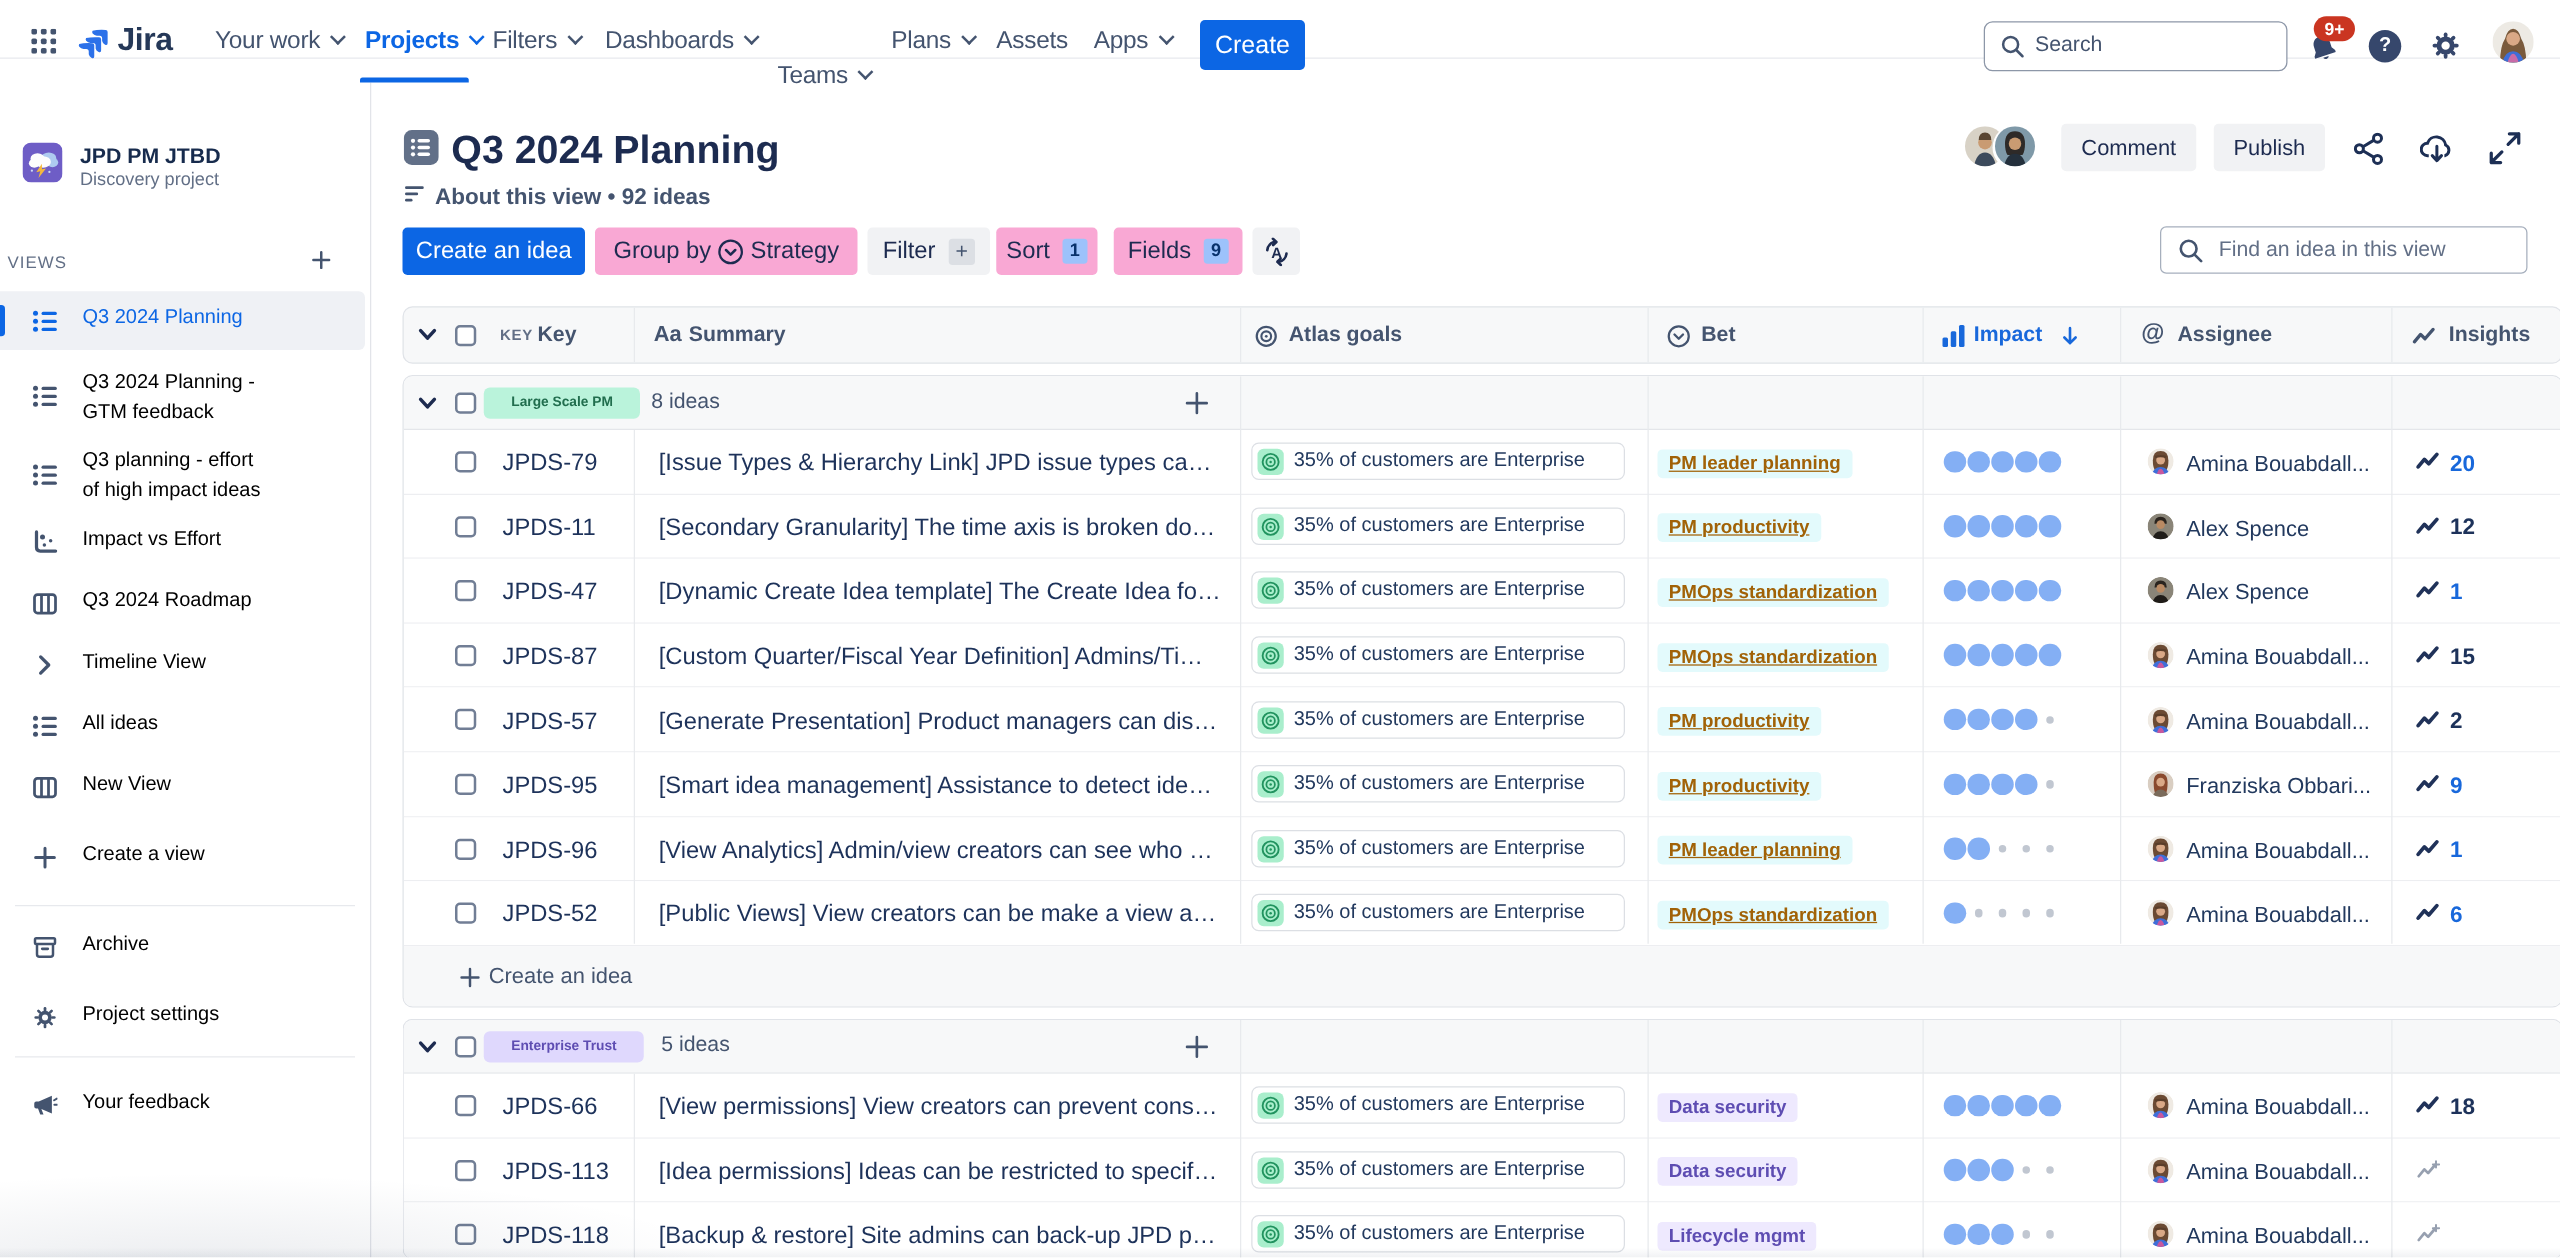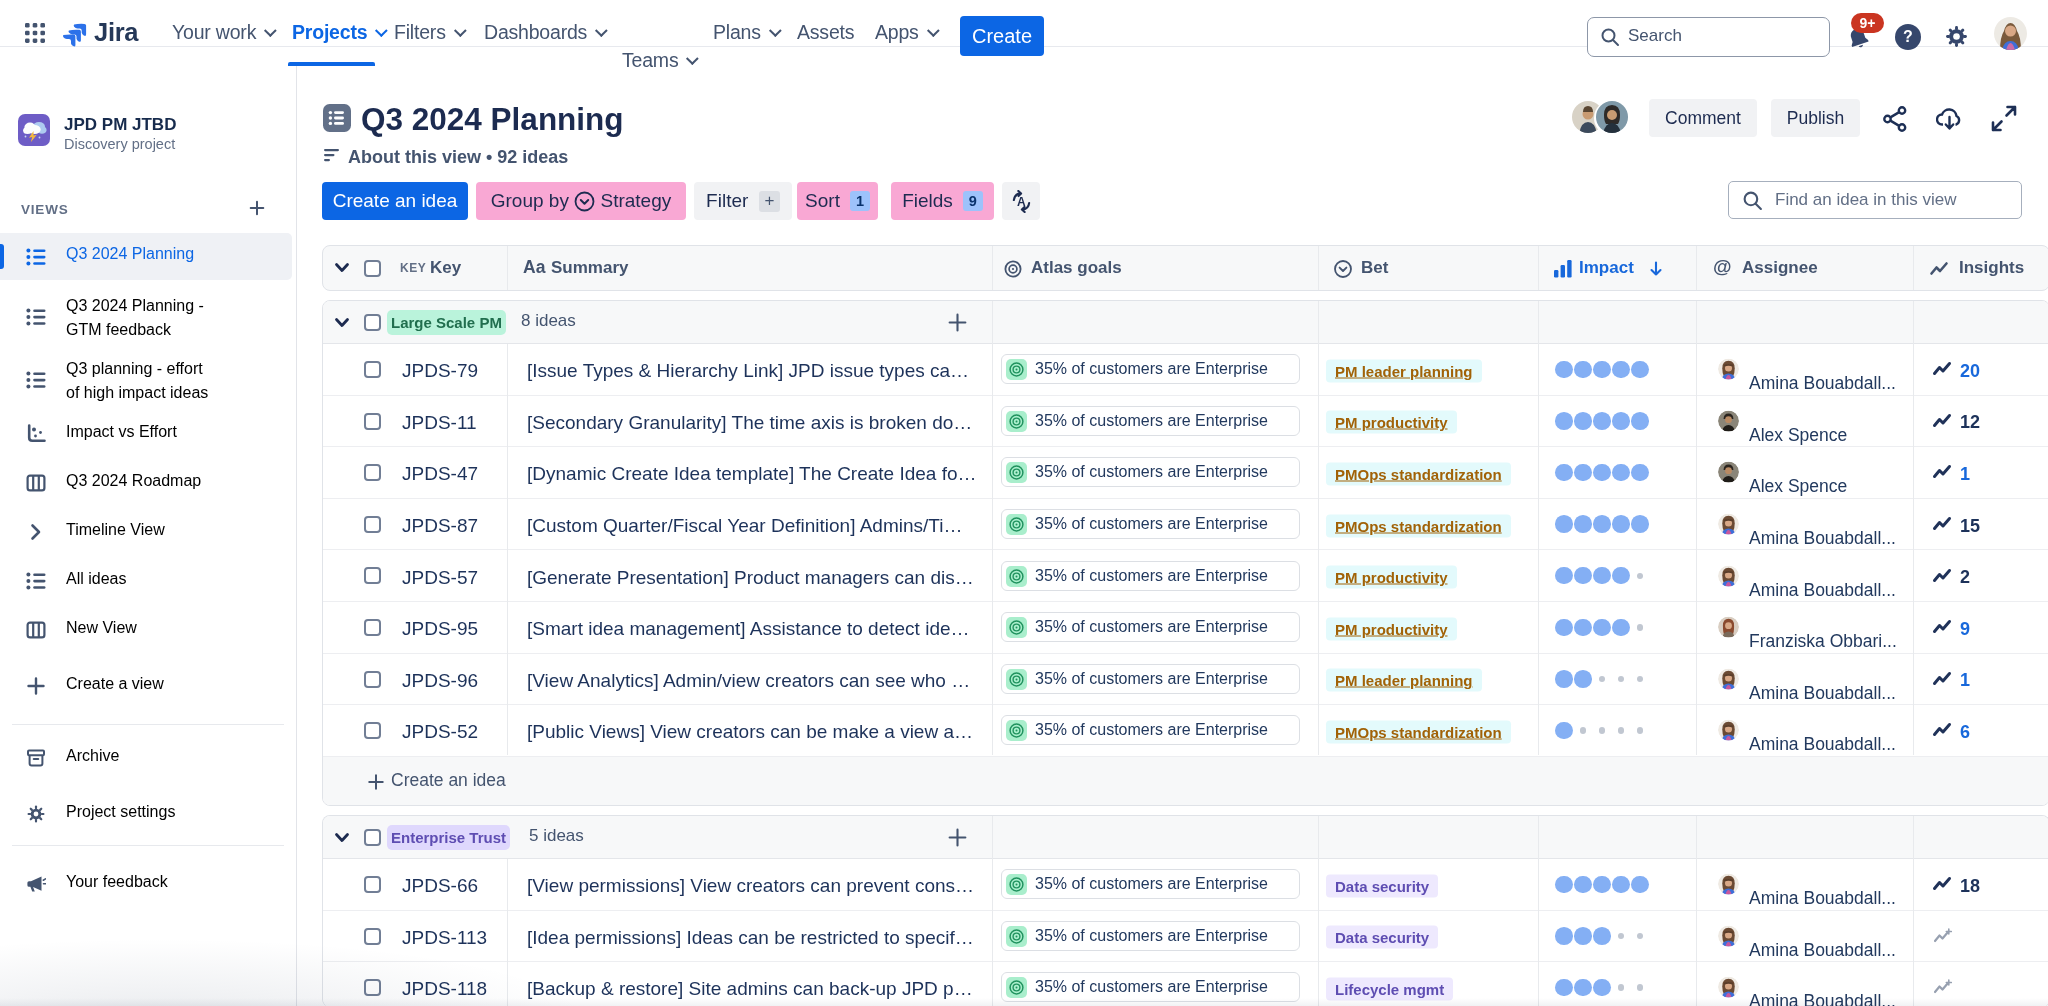--- a/index.html
+++ b/index.html
@@ -27,35 +27,35 @@
 .tbtn { position:absolute; top:182px; height:38px; border-radius:4px; font-size:19px; font-weight:500; color:#1D2B50; display:flex; align-items:center; justify-content:center; white-space:nowrap; }
 .bluebg { background:#f9a8d4; }
 .greybg { background:#F1F2F4; }
 .numbadge { display:inline-block; min-width:20px; height:20px; background:#9DC2FB; border-radius:3px; font-size:14.5px; font-weight:700; color:#09326C; text-align:center; line-height:20px; margin-left:10px; }
 
 .card { position:absolute; left:322px; width:1728px; background:#fff; border:1px solid #E0E3E8; border-radius:8px; overflow:hidden; }
 .colline { position:absolute; top:0; bottom:0; width:1px; background:#E8EAED; }
 .hlabel { font-size:17px; font-weight:600; color:#44546F; white-space:nowrap; }
 .checkbox { position:absolute; width:17px; height:17px; border:2px solid #717E95; border-radius:4px; background:#fff; }
 .grouphead { position:absolute; left:0; width:100%; height:43px; background:#F7F8F9; border-bottom:1px solid #E4E6EA; }
-.gchip { position:absolute; left:64px; top:9px; height:25px; line-height:25px; padding:0 4px; border-radius:5px; font-size:15px; font-weight:700;text-align:center; }
+.gchip { position:absolute; left:64px; top:9px; height:25px; line-height:25px; padding:0 22px; border-radius:5px; font-size:11px; font-weight:700;text-align:center; }
 .row { position:absolute; left:0; width:100%; height:51.6px; border-bottom:1px solid #EDEEF1; background:#fff; }
 .keytxt { position:absolute; margin-top:2px; left:79px; top:50%; transform:translateY(-50%); font-size:19px; color:#1D325A; }
 .sumtxt { position:absolute; margin-top:2px; left:204px; top:50%; transform:translateY(-50%); font-size:19px; color:#1D325A; width:450px; overflow:hidden; white-space:nowrap; text-overflow:ellipsis; }
 .goalchip { position:absolute; left:678px; top:50%; transform:translateY(-50%); width:299px; height:30px; border:1px solid #DCDFE4; border-radius:6px; background:#fff; overflow:hidden; white-space:nowrap; }
 .goalchip .gicon { position:absolute; left:4px; top:4px; width:21px; height:21px; border-radius:5px; background:#A9EECC; }
 .goalchip .gtxt { position:absolute; left:33px; top:5px; font-size:16px; color:#22395E; }
 .betchip { position:absolute; margin-top:1.5px; left:1003px; top:50%; transform:translateY(-50%); height:23px; line-height:23px; padding:0 9px; border-radius:4px; font-size:15px; font-weight:700; white-space:nowrap; }
 .bteal { background:#E3FAFC; color:#a16207;text-decoration:underline; }
 .bpurp { background:#EEE9FE; color:#5E4DB2; }
 .dot { position:absolute; border-radius:50%; top:50%; }
 .dot.b { width:17.6px; height:17.6px; margin-top:-8.8px; background:#84AFF4; }
 .dot.s { width:6.4px; height:6.4px; margin-top:-3.2px; background:#C1C7D1; }
 .av { position:absolute; left:1395px; top:50%; transform:translateY(-50%); width:21px; height:21px; border-radius:50%; overflow:hidden; }
-.nametxt { position:absolute; margin-top:14px; left:1426px; top:50%; transform:translateY(-50%); font-size:17.5px; color:#22395E; white-space:nowrap;text-align:center; }
+.nametxt { position:absolute; margin-top:2px; left:1426px; top:50%; transform:translateY(-50%); font-size:17.5px; color:#22395E; white-space:nowrap;text-align:center; }
 .insico { position:absolute; left:1609px; top:50%; transform:translateY(-50%); width:20px; height:20px; }
 .insnum { position:absolute; margin-top:1.5px; left:1637px; top:50%; transform:translateY(-50%); font-size:18px; font-weight:700; }
 .nblue { color:#1868DB; }
 .ndark { color:#1D325A; }
 </style>
 </head>
 <body>
 <div id="topbar">
 
   <svg class="abs" style="left:25px;top:23px" width="20" height="20" viewBox="0 0 20 20">
@@ -150,21 +150,21 @@
     <ellipse cx="24" cy="16" rx="4.6" ry="3.8" fill="#AECBF0"></ellipse>
     <ellipse cx="12" cy="13" rx="5.6" ry="4.4" fill="#FDFDFD"></ellipse>
     <ellipse cx="16.5" cy="15.5" rx="6.2" ry="4.6" fill="#FDFDFD"></ellipse>
     <ellipse cx="9.5" cy="16.5" rx="4.4" ry="3.6" fill="#FDFDFD"></ellipse>
     <path d="M15.5 17 L11 23.8 L14.2 23 L12.8 28.3 L18.8 20.8 L15.6 21.4 Z" fill="#F5B83D"></path>
     <circle cx="7.5" cy="22.5" r="0.9" fill="#CBD9F0"></circle>
     <circle cx="21.5" cy="23.5" r="0.9" fill="#CBD9F0"></circle>
   </svg>
   <div class="abs" style="left:64px;top:49px;font-size:17px;font-weight:700;color:#172B4D;">JPD PM JTBD</div>
   <div class="abs" style="left:64px;top:70px;font-size:14.5px;color:#626F86;">Discovery project</div>
-  <div class="abs" style="left:21px;top:136px;font-size:13.5px;font-weight:700;color:#626F86;letter-spacing:0.8px;">VIEWS</div>
+  <div class="abs" style="left:6px;top:136px;font-size:13.5px;font-weight:400;color:#626F86;letter-spacing:0.8px;">VIEWS</div>
   <svg class="abs" style="left:248px;top:133px" width="18" height="18" viewBox="0 0 20 20" fill="none" stroke="#44546F" stroke-width="2.2" stroke-linecap="round">
       <path d="M10 3v14M3 10h14"></path>
     </svg>
 
   <div id="selrow"></div>
   <div id="selbar"></div>
 
   <svg class="sideicon" style="top:181px" viewBox="0 0 20 20">
       <g fill="#0C66E4">
         <circle cx="2.4" cy="3.6" r="2"></circle>

